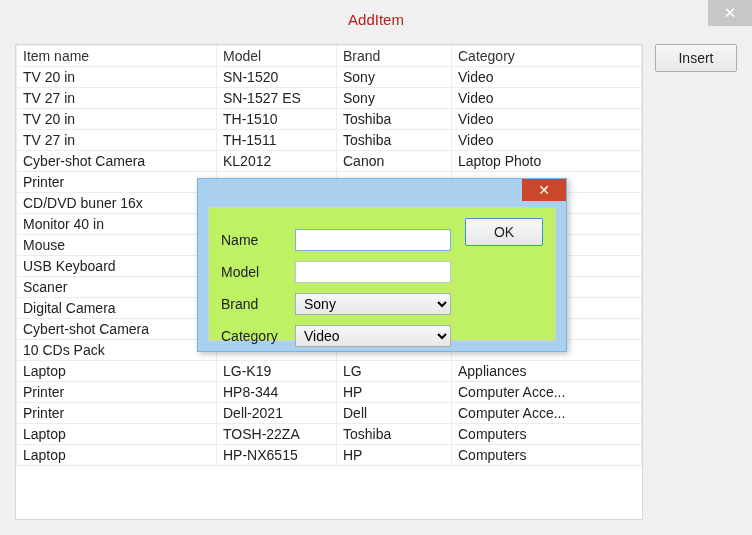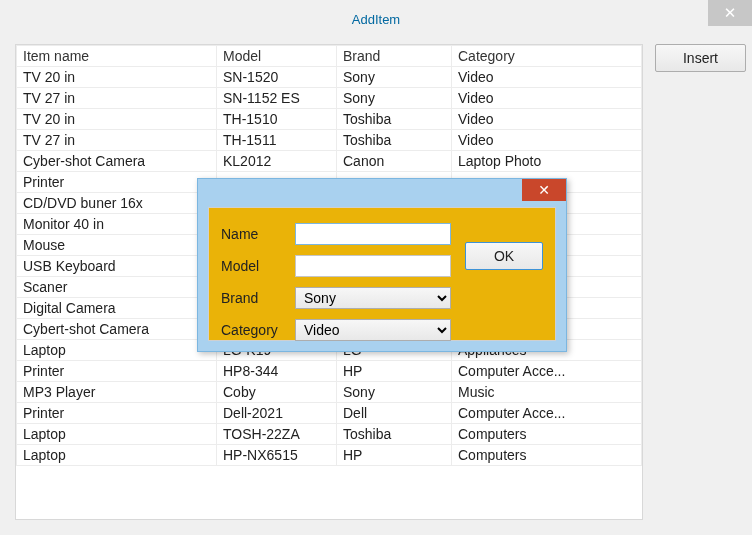--- a/index.html
+++ b/index.html
@@ -18,22 +18,22 @@
     position: relative;
   }
   .titlebar {
     height: 38px;
     position: relative;
     display: flex;
     align-items: center;
     justify-content: center;
   }
   .titlebar .title {
-    font-size: 13px;
-    color: #0369a1;
+    font-size: 15px;
+    color: #b91c1c;
   }
   .titlebar .close {
     position: absolute;
     right: 0; top: 0;
     width: 44px; height: 26px;
     background: #c7c7c7;
     color: #fff;
     display: flex; align-items: center; justify-content: center;
     font-size: 15px;
     cursor: pointer;
@@ -79,21 +79,21 @@
     justify-content: center;
     border: 1px solid #adadad;
     background: linear-gradient(#f7f7f7,#e8e8e8);
     height: 28px;
     padding: 0 12px;
     font-size: 14px;
     cursor: pointer;
     user-select: none;
     border-radius: 2px;
   }
-  .btn.wide { width: 91px; }
+  .btn.wide { width: 82px; }
 
   
   .dialog {
     position: absolute;
     left: 197px; top: 178px;
     width: 370px; height: 174px;
     background: #a9d1ef;
     border: 1px solid #7bb6e0;
     box-shadow: 2px 2px 6px rgba(0,0,0,0.25);
   }
@@ -107,23 +107,23 @@
     width: 44px; height: 22px;
     background: #c9472b;
     color: #fff;
     display: flex; align-items: center; justify-content: center;
     font-size: 14px;
     cursor: pointer;
   }
   .dialog .dlg-body {
     position: absolute;
     left: 10px; top: 28px; right: 10px; bottom: 10px;
-    background: #eab308;
+    background: #bef264;
     border: 1px solid #d0d0d0;
-    padding: 10px 12px;
+    padding: 16px 12px;
   }
   .form-row {
     display: flex;
     align-items: center;
     height: 32px;
   }
   .form-row label {
     width: 74px;
     font-size: 14px;
   }
@@ -147,21 +147,20 @@
     padding-left: 4px;
   }
   .dlg-buttons {
     position: absolute;
     right: 12px;
     top: 10px;
     width: 78px;
     display: flex;
     flex-direction: row;
     gap: 10px;
-    margin-top: 24px;
   }
   .dlg-buttons .btn { width: 78px; }
   .dlg-buttons .btn.ok { border: 1px solid #3d92d6; }
 </style>
 </head>
 <body>
 
 <div class="window">
 
   <div class="titlebar">
@@ -190,21 +189,21 @@
         </thead>
         <tbody id="grid-body">
             <tr>
               <td>TV 20 in</td>
               <td>SN-1520</td>
               <td>Sony</td>
               <td>Video</td>
             </tr>
             <tr>
               <td>TV 27 in</td>
-              <td>SN-1152 ES</td>
+              <td>SN-1527 ES</td>
               <td>Sony</td>
               <td>Video</td>
             </tr>
             <tr>
               <td>TV 20 in</td>
               <td>TH-1510</td>
               <td>Toshiba</td>
               <td>Video</td>
             </tr>
             <tr>
@@ -261,36 +260,36 @@
               <td></td>
               <td></td>
             </tr>
             <tr>
               <td>Cybert-shot Camera</td>
               <td></td>
               <td></td>
               <td></td>
             </tr>
             <tr>
+              <td>10 CDs Pack</td>
+              <td></td>
+              <td></td>
+              <td></td>
+            </tr>
+            <tr>
               <td>Laptop</td>
               <td>LG-K19</td>
               <td>LG</td>
               <td>Appliances</td>
             </tr>
             <tr>
               <td>Printer</td>
               <td>HP8-344</td>
               <td>HP</td>
               <td>Computer Acce...</td>
-            </tr>
-            <tr>
-              <td>MP3 Player</td>
-              <td>Coby</td>
-              <td>Sony</td>
-              <td>Music</td>
             </tr>
             <tr>
               <td>Printer</td>
               <td>Dell-2021</td>
               <td>Dell</td>
               <td>Computer Acce...</td>
             </tr>
             <tr>
               <td>Laptop</td>
               <td>TOSH-22ZA</td>

